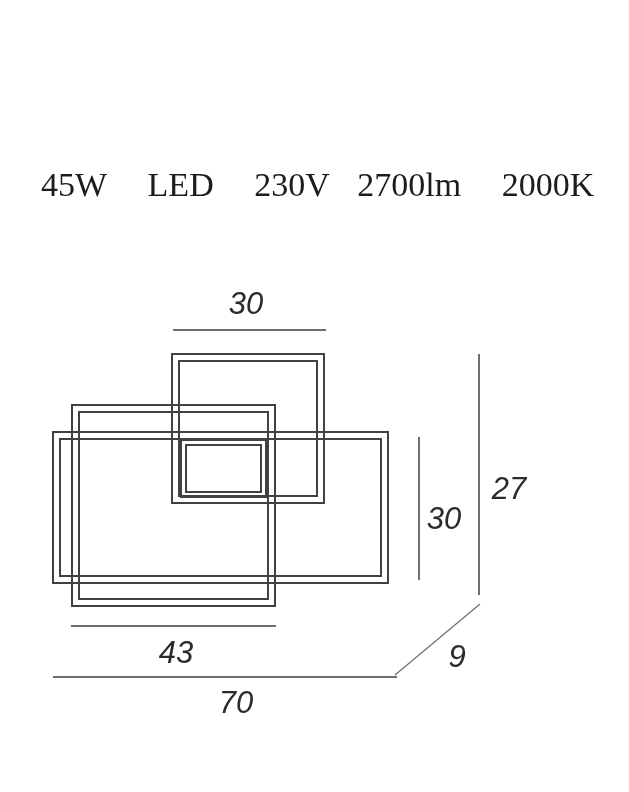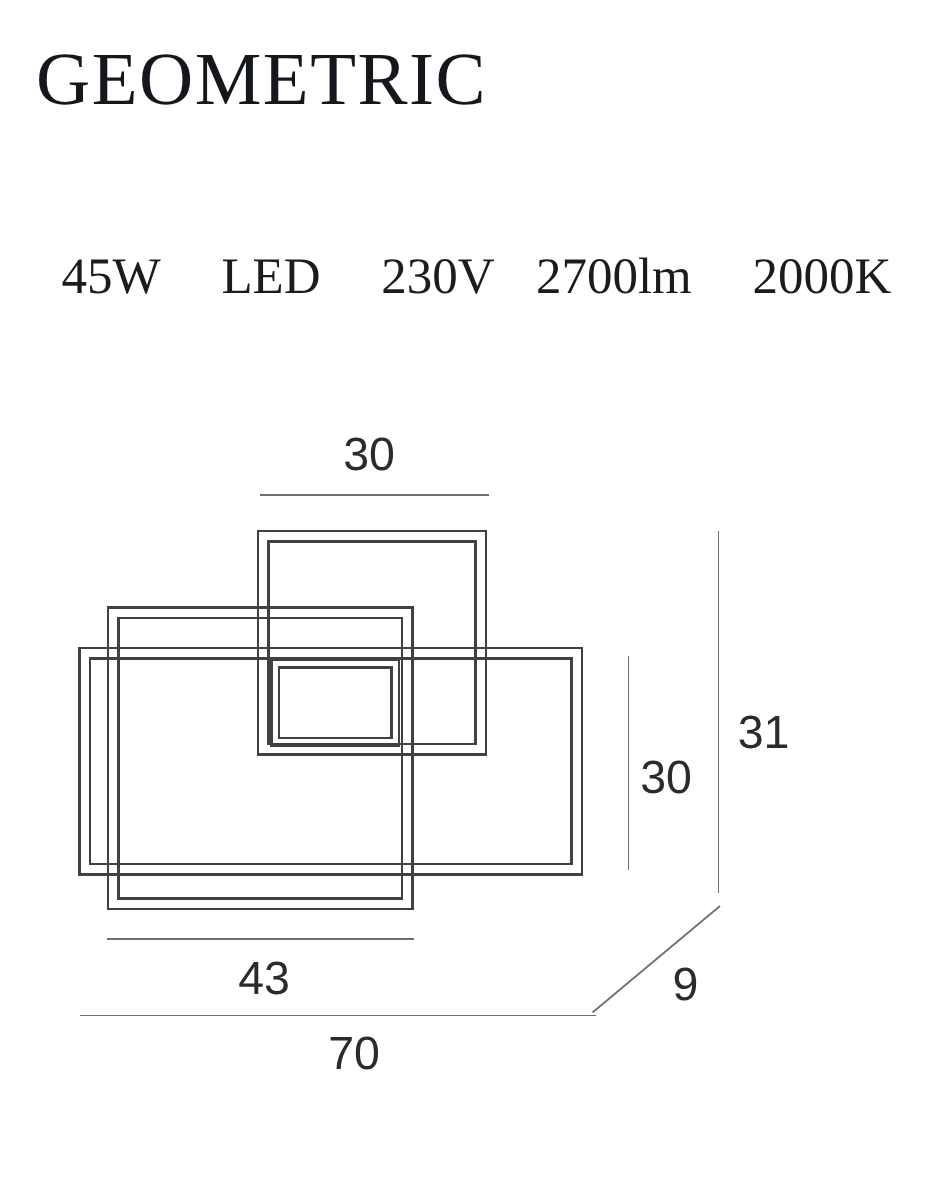--- a/index.html
+++ b/index.html
@@ -50,20 +50,21 @@
   .specs .g18 { margin-right: 18px; }
   .specs .g5  { margin-right: 5px; }
   .dim-label {
     position: absolute;
     transform: translate(-50%, -50%);
     font-family: "Liberation Sans", sans-serif;
     font-size: 31px;
     color: #2b2b2b;
     line-height: 1;
     white-space: nowrap;
+    font-style: italic;
   }
   #lbl-top30 { left: 246px; top: 303px; }
   #lbl-h30   { left: 444px; top: 518px; }
   #lbl-54    { left: 509px; top: 488px; }
   #lbl-43    { left: 176px; top: 652px; }
   #lbl-70    { left: 236px; top: 702px; }
   #lbl-9     { left: 457px; top: 656px; }
   svg.drawing {
     position: absolute;
     left: 0;
@@ -78,21 +79,20 @@
     fill: none;
     stroke: #6f6f6f;
     stroke-width: 1.2;
   }
 </style>
 </head>
 <body>
 
 <div id="page">
 
-  <div class="title">GEOMETRIC</div>
 
 
   <div class="specs">
     <span class="g18">45W</span>
     <span class="g18">LED</span>
     <span class="g5">230V</span>
     <span class="g18">2700lm</span>
     <span>2000K</span>
   </div>
 
@@ -118,18 +118,18 @@
     <line class="dim" x1="173" y1="330" x2="326" y2="330" shape-rendering="crispEdges"></line>
     <line class="dim" x1="479" y1="354" x2="479" y2="595" shape-rendering="crispEdges"></line>
     <line class="dim" x1="419" y1="437" x2="419" y2="580" shape-rendering="crispEdges"></line>
     <line class="dim" x1="71" y1="626" x2="276" y2="626" shape-rendering="crispEdges"></line>
     <line class="dim" x1="53" y1="677" x2="397" y2="677" shape-rendering="crispEdges"></line>
     <line class="dim" x1="480" y1="604" x2="395" y2="675"></line>
   </svg>
 
   <div class="dim-label" id="lbl-top30">30</div>
   <div class="dim-label" id="lbl-h30">30</div>
-  <div class="dim-label" id="lbl-54">31</div>
+  <div class="dim-label" id="lbl-54">27</div>
   <div class="dim-label" id="lbl-43">43</div>
   <div class="dim-label" id="lbl-70">70</div>
   <div class="dim-label" id="lbl-9">9</div>
 
 </div>
 
 </body></html>

